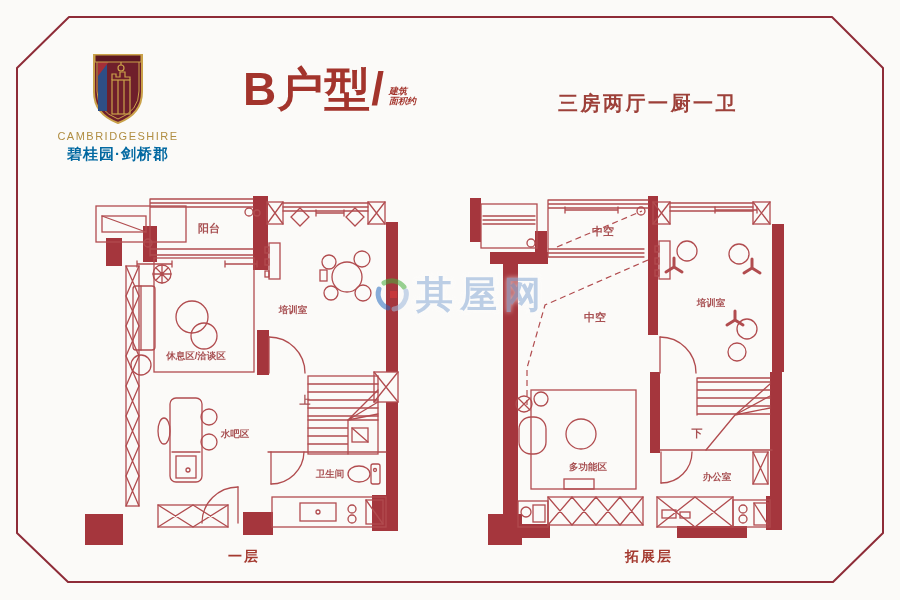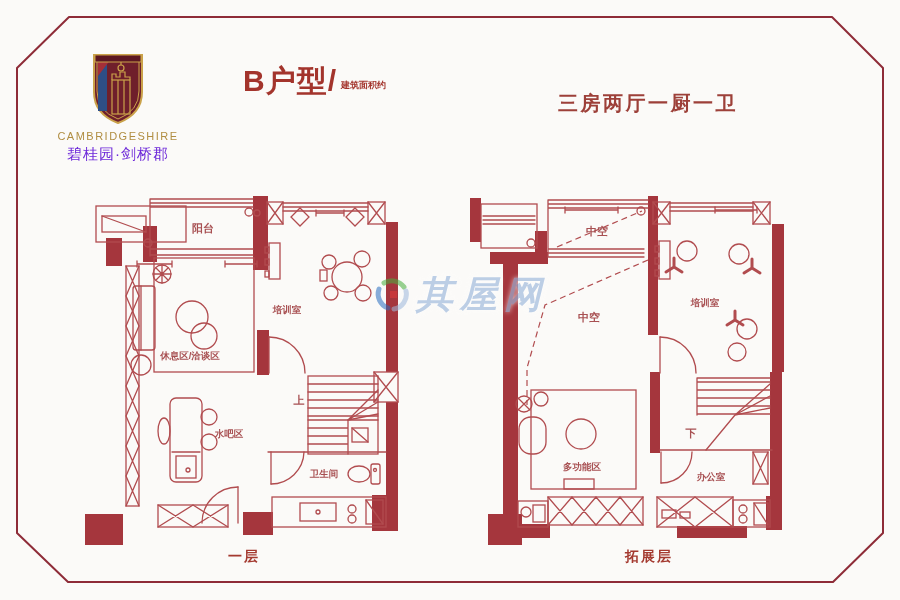--- a/index.html
+++ b/index.html
@@ -9,34 +9,34 @@
     font-family:"Liberation Sans","DejaVu Sans",sans-serif;
   }
   svg{display:block;}
   .abs{position:absolute;}
   
   .frame{position:absolute;inset:0;pointer-events:none;}
   
   .brand{position:absolute;left:50px;top:52px;width:136px;text-align:center;}
   .brand .crest{margin:0 auto;}
   .brand .en{margin-top:4px;font-size:11px;font-weight:normal;letter-spacing:1.5px;color:#b08d41;}
-  .brand .cn{margin-top:3px;font-size:15px;font-weight:normal;letter-spacing:1px;color:#6d28d9;}
+  .brand .cn{margin-top:3px;font-size:15px;font-weight:bold;letter-spacing:1px;color:#0369a1;}
   
   .title{position:absolute;left:243px;top:66px;display:flex;align-items:flex-end;color:#a3342c;}
-  .title .unit{font-size:30px;font-weight:bold;line-height:1;letter-spacing:1px;text-align:center;}
-  .title .note{display:flex;flex-direction:row;justify-content:flex-end;margin:0 5px 6px 4px;font-size:9px;font-weight:bold;line-height:10px;}
+  .title .unit{font-size:46px;font-weight:bold;line-height:1;letter-spacing:1px;text-align:center;}
+  .title .note{display:flex;flex-direction:column;justify-content:flex-end;margin:0 5px 6px 4px;font-size:9px;font-weight:bold;line-height:10px;font-style:italic;}
   .title .val{font-size:46px;font-weight:600;line-height:1;}
   .title sup{font-size:19px;font-weight:600;position:relative;top:-20px;margin-left:1px;}
   .subtitle{position:absolute;left:558px;top:90px;font-size:20px;font-weight:bold;letter-spacing:2.5px;color:#9d4039;}
   
-  .rlabel{position:absolute;transform:translate(-50%,-50%);font-size:9.5px;font-weight:bold;color:#a85052;white-space:nowrap;}
+  .rlabel{position:absolute;transform:translate(-50%,-50%);font-size:9.5px;font-weight:bold;color:#a85052;white-space:nowrap;padding-left:12px;}
   .rlabel.big{font-size:11px;}
   .caption{position:absolute;transform:translate(-50%,-50%);font-size:14px;font-weight:bold;letter-spacing:2px;color:#a43a30;text-align:center;}
   
-  .wm{position:absolute;left:374px;top:270px;width:210px;opacity:.66;font-style:italic;}
+  .wm{position:absolute;left:374px;top:270px;width:210px;opacity:.66;}
   .wm-row{display:flex;align-items:center;}
   .wm-cn{font-size:37px;font-weight:bold;letter-spacing:7px;color:#9db8dc;text-shadow:0 0 5px #fff;margin-left:6px;}
   .wm-url{font-size:17px;letter-spacing:2px;color:#a9c0de;text-shadow:0 0 4px #fff;margin:-2px 0 0 44px;}
 </style>
 </head>
 <body>
 
 <div class="page">
 
   <svg class="frame" width="900" height="600" viewBox="0 0 900 600">

